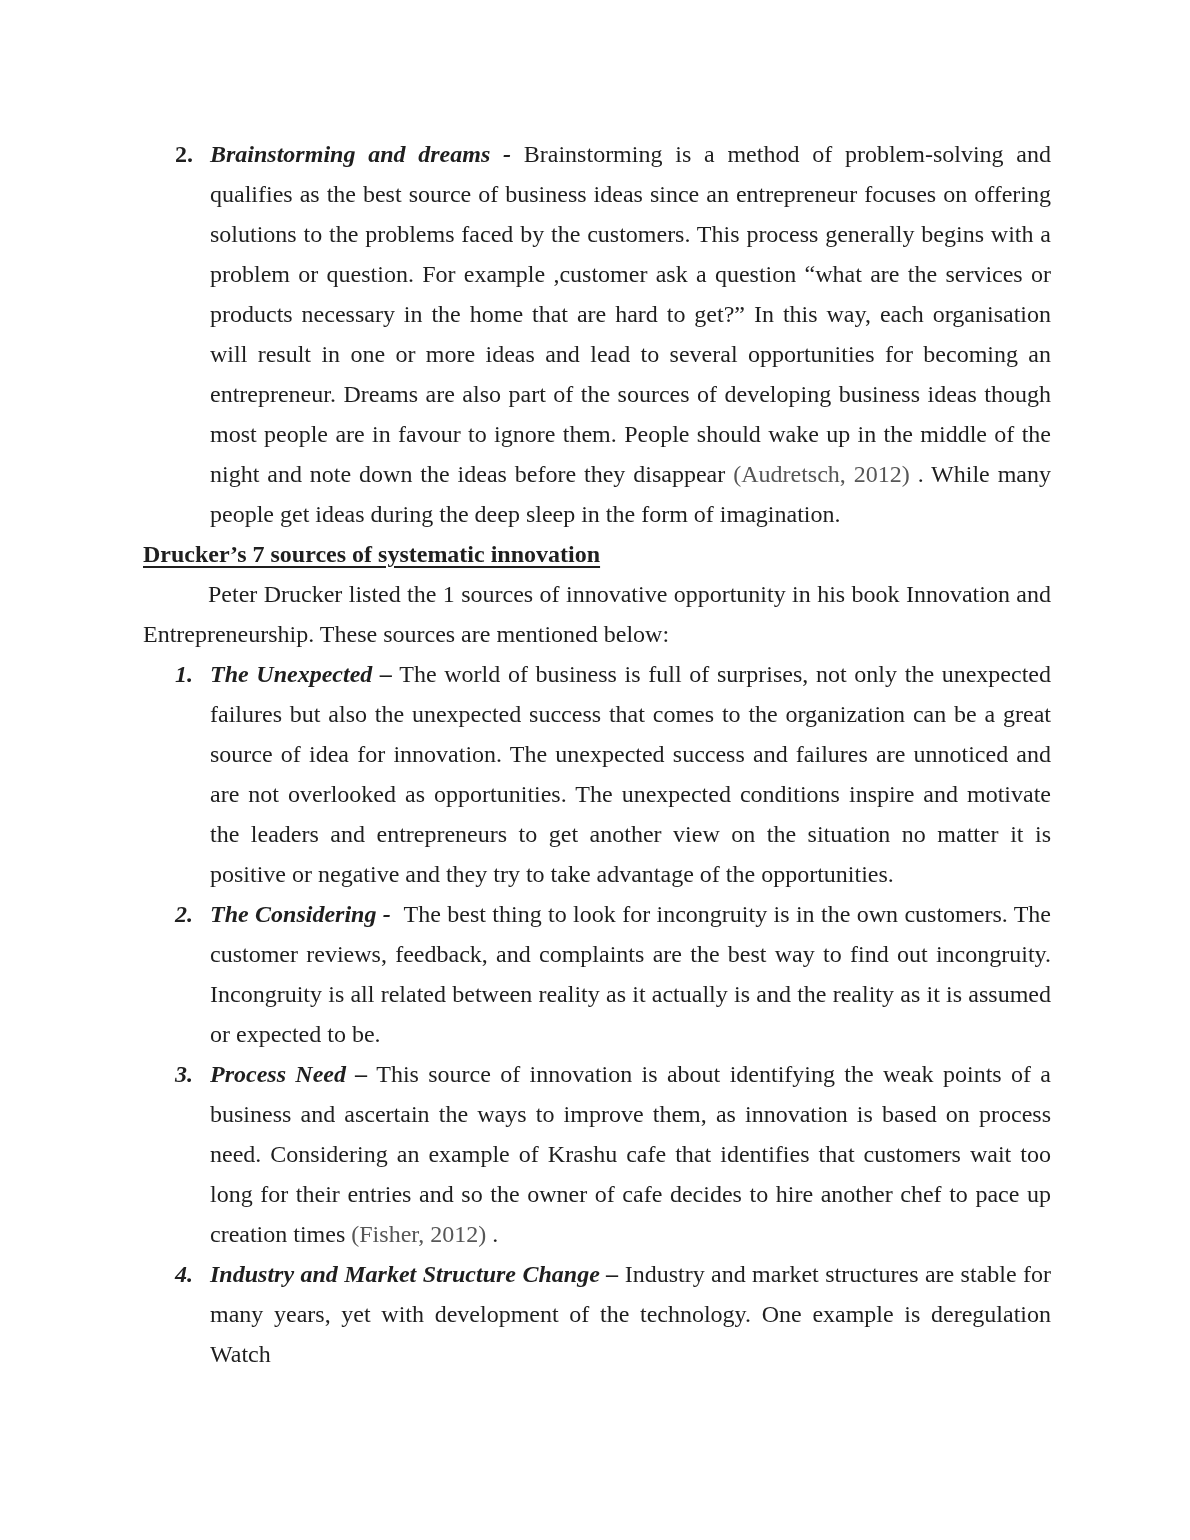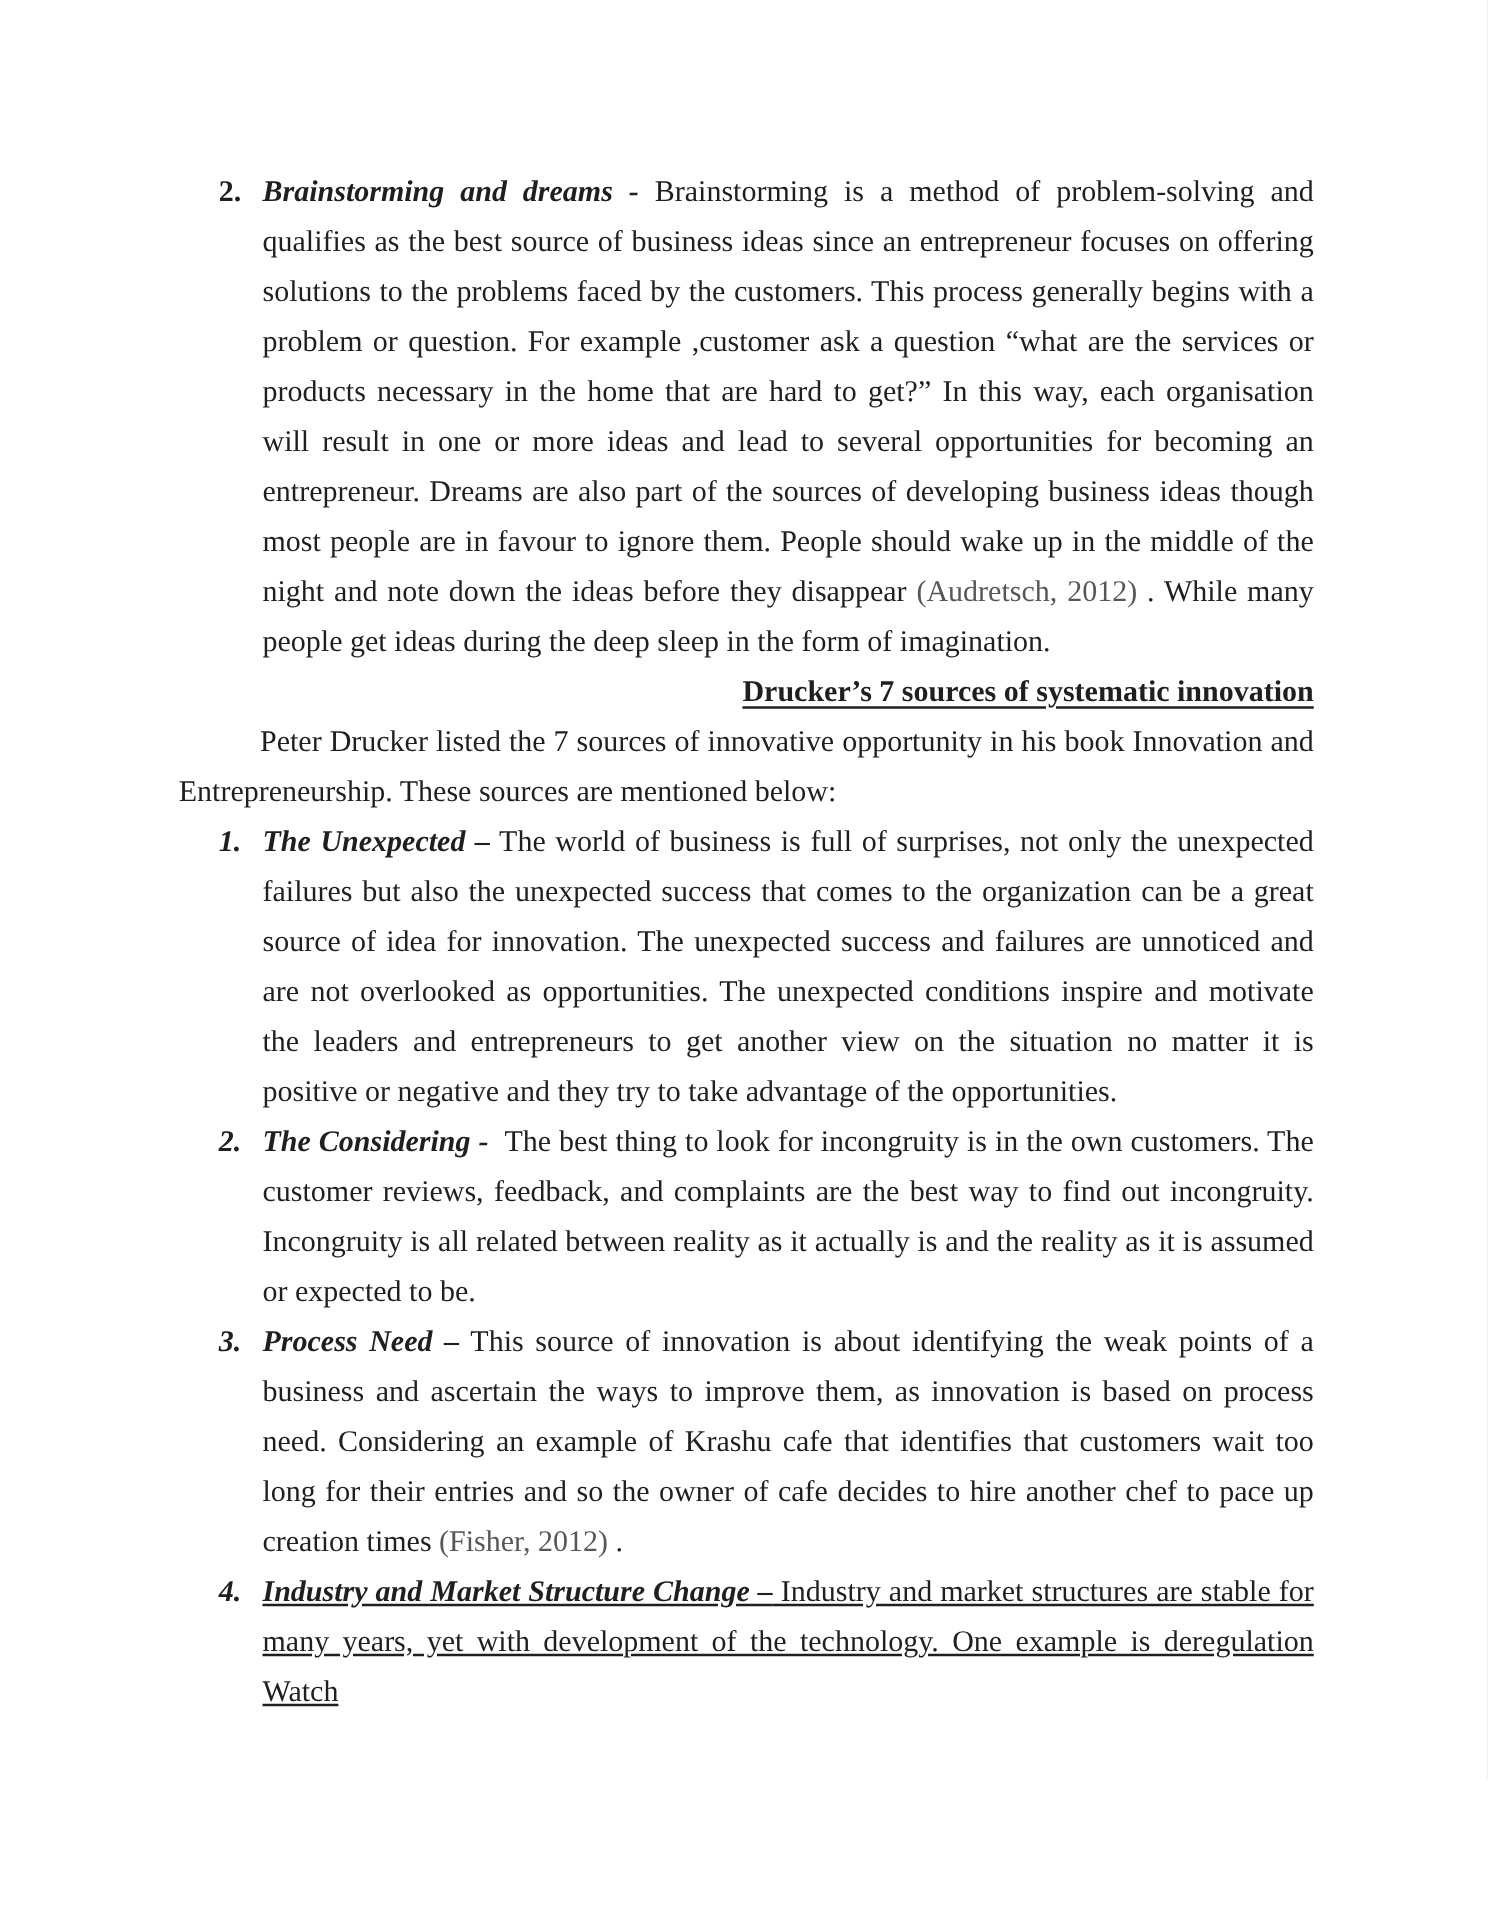--- a/index.html
+++ b/index.html
@@ -28,40 +28,40 @@
   }
   .num.italic { font-style: italic; }
   .run-in { font-weight: bold; font-style: italic; }
   .heading {
     font-size: 24px;
     line-height: 40px;
     font-weight: bold;
     text-decoration: underline;
     text-decoration-thickness: 2px;
     text-underline-offset: 4px;
-    text-align: right;
+    text-align: left;
   }
   .intro { text-indent: 65px; }
   .cite { color: var(--citation-color, #575757); }
-  .justify-last { text-align-last: justify; text-decoration: underline; }
+  .justify-last { text-align-last: justify; }
 </style>
 </head>
 <body>
 
 <div class="page">
   <div class="doc">
 
     <div class="list-item">
       <span class="num">2.</span>
       <p><span class="run-in">Brainstorming and dreams -</span><span> Brainstorming is a method of problem-solving and qualifies as the best source of business ideas since an entrepreneur focuses on offering solutions to the problems faced by the customers. This process generally begins with a problem or question. For example ,customer ask a question “what are the services or products necessary in the home that are hard to get?” In this way, each organisation will result in one or more ideas and lead to several opportunities for becoming an entrepreneur. Dreams are also part of the sources of developing business ideas though most people are in favour to ignore them. People should wake up in the middle of the night and note down the ideas before they disappear </span><span class="cite">(Audretsch, 2012)</span><span> . While many people get ideas during the deep sleep in the form of imagination.</span></p>
     </div>
 
     <h2 class="heading">Drucker’s 7 sources of systematic innovation</h2>
 
-    <p class="intro">Peter Drucker listed the 7 sources of innovative opportunity in his book Innovation and Entrepreneurship. These sources are mentioned below:</p>
+    <p class="intro">Peter Drucker listed the 1 sources of innovative opportunity in his book Innovation and Entrepreneurship. These sources are mentioned below:</p>
 
     <div class="list-item">
       <span class="num italic">1.</span>
       <p><span class="run-in">The Unexpected –</span><span> The world of business is full of surprises, not only the unexpected failures but also the unexpected success that comes to the organization can be a great source of idea for innovation. The unexpected success and failures are unnoticed and are not overlooked as opportunities. The unexpected conditions inspire and motivate the leaders and entrepreneurs to get another view on the situation no matter it is positive or negative and they try to take advantage of the opportunities.</span></p>
     </div>
 
     <div class="list-item">
       <span class="num italic">2.</span>
       <p><span class="run-in">The Considering -</span><span> &nbsp;The best thing to look for incongruity is in the own customers. The customer reviews, feedback, and complaints are the best way to find out incongruity. Incongruity is all related between reality as it actually is and the reality as it is assumed or expected to be.</span></p>
     </div>

